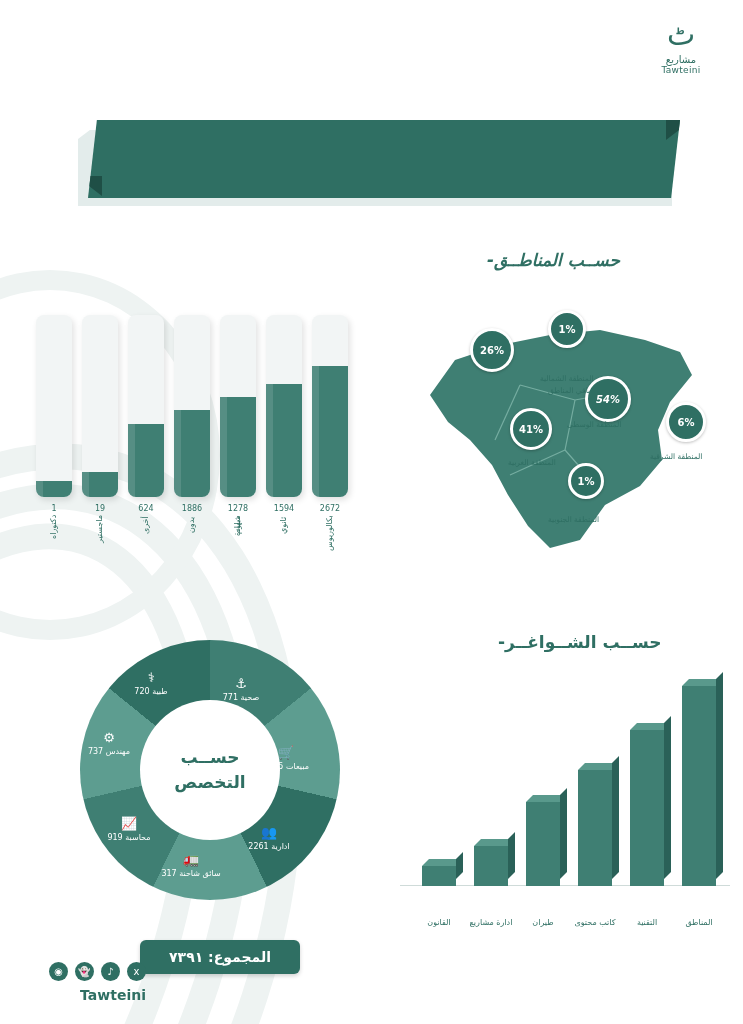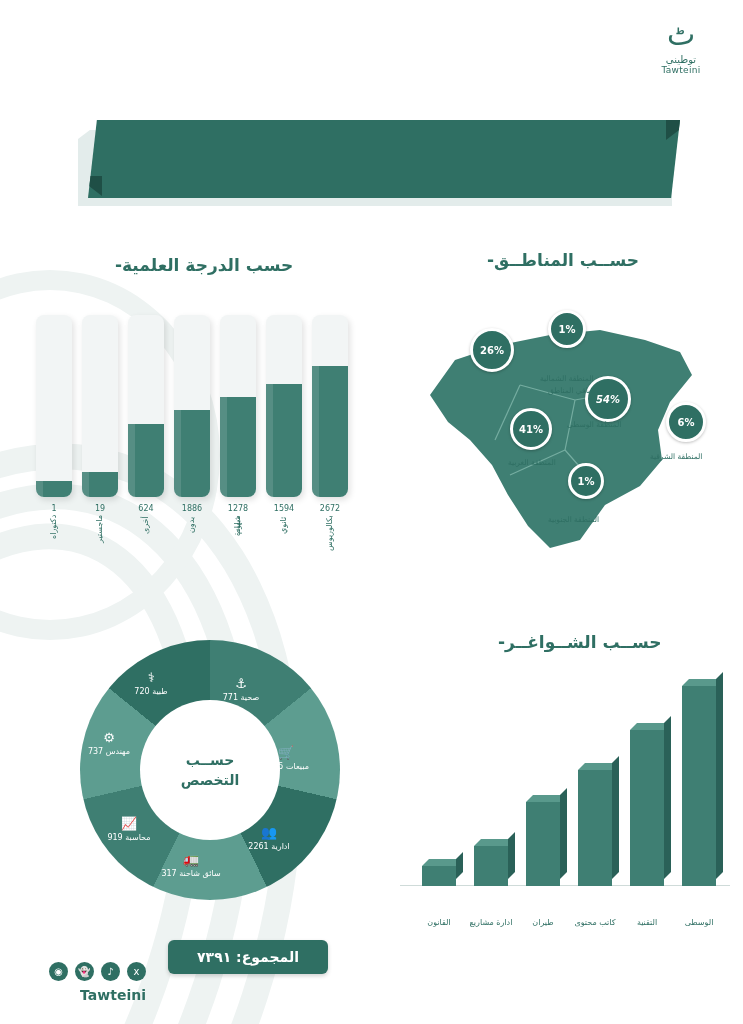--- a/index.html
+++ b/index.html
@@ -55,76 +55,75 @@
   .bubble{position:absolute;border-radius:50%;background:#2f6f63;color:#fff;display:flex;
     align-items:center;justify-content:center;font-size:10px;font-weight:bold;border:3px solid #fff;
     box-shadow:0 1px 3px rgba(0,0,0,.25);}
   .map-lab{position:absolute;font-size:7.5px;color:#2f6f63;white-space:nowrap;}
 
   
   .donut-wrap{position:absolute;left:60px;top:620px;width:300px;height:300px;}
   .donut{position:absolute;left:20px;top:20px;width:260px;height:260px;border-radius:50%;}
   .donut-hole{position:absolute;left:80px;top:80px;width:140px;height:140px;background:#fff;border-radius:50%;
      display:flex;flex-direction:column;align-items:center;justify-content:center;}
-  .donut-hole span{font-size:14px;font-weight:bold;color:#2f6f63;letter-spacing:1px;line-height:1.45;}
+  .donut-hole span{font-size:17px;font-weight:bold;color:#2f6f63;letter-spacing:1px;line-height:1.45;}
   .seg-lab{position:absolute;color:#fff;font-size:9px;text-align:center;line-height:1.25;width:62px;}
   .seg-lab .ic{font-size:13px;display:block;margin-bottom:1px;}
   .seg-lab .num{font-size:8px;display:block;}
 
   
   .vac{position:absolute;left:400px;top:650px;width:330px;height:280px;}
   .vbar{position:absolute;bottom:44px;width:34px;background:#3f7f73;}
   .vbar .top{position:absolute;left:0;top:-7px;width:34px;height:7px;background:#59998c;
       transform:skewX(-45deg);transform-origin:bottom left;}
   .vbar .side{position:absolute;right:-7px;top:-7px;width:7px;height:100%;background:#2a6158;
       transform:skewY(-45deg);transform-origin:top left;}
   .vlab{position:absolute;bottom:2px;width:54px;text-align:center;font-size:8px;color:#2f6f63;line-height:1.3;}
   .axis{position:absolute;left:0;right:0;bottom:44px;height:1px;background:#cfdbd9;}
 
   
   .total{position:absolute;left:140px;top:940px;width:160px;height:34px;background:#2f6f63;border-radius:6px;
      color:#fff;display:flex;align-items:center;justify-content:center;font-size:14px;font-weight:bold;letter-spacing:1px;
-     box-shadow:0 2px 4px rgba(0,0,0,.18);margin-left:28px;}
+     box-shadow:0 2px 4px rgba(0,0,0,.18);}
 
   
   .footer{position:absolute;left:16px;top:962px;width:130px;}
   .socials{display:flex;gap:7px;align-items:center;}
   .sico{width:19px;height:19px;border-radius:50%;background:#2f6f63;color:#fff;font-size:10px;
      display:flex;align-items:center;justify-content:center;}
   .fname{margin-top:6px;font-size:14px;font-weight:bold;color:#2f6f63;}
 </style>
 </head>
 <body>
 
 <div class="page">
 
   <div class="swoosh s1"></div>
   <div class="swoosh s2"></div>
   <div class="swoosh s3"></div>
   <div class="swoosh s4"></div>
 
   <div class="logo">
     <div class="mark">ٹ</div>
-    <div class="ar">توطيني</div>
+    <div class="ar">مشاريع</div>
     <div class="en">Tawteini</div>
   </div>
 
   <div class="ribbon-wrap">
     <div class="ribbon-shadow"></div>
     <div class="ribbon">
       <div class="tail-l"></div>
       <div class="tail-r"></div>
       <h1>
         <br>
       </h1>
     </div>
   </div>
 
-  <div class="sec-title" style="left:115px;top:255px;">حسب الدرجة العلمية-</div>
-  <div class="sec-title" style="left:487px;top:250px;">حســب المناطــق-</div>
+  <div class="sec-title" style="left:487px;top:250px;font-style:italic;">حســب المناطــق-</div>
   <div class="sec-title" style="left:498px;top:632px;">حســب الشــواغــر-</div>
 
   <div class="deg-chart">
 
     <div class="col" style="right:12px;">
         <div class="fill" style="height:72%"></div>
       </div>
     <div class="col" style="right:58px;">
         <div class="fill" style="height:62%"></div>
       </div>
@@ -254,21 +253,21 @@
       </div>
     <div class="vbar" style="right:222px;height:40px;">
         <div class="top"></div>
         <div class="side"></div>
       </div>
     <div class="vbar" style="right:274px;height:20px;">
         <div class="top"></div>
         <div class="side"></div>
       </div>
 
-    <div class="vlab" style="right:4px;">الوسطى</div>
+    <div class="vlab" style="right:4px;">المناطق</div>
     <div class="vlab" style="right:56px;">التقنية</div>
     <div class="vlab" style="right:108px;">كاتب محتوى</div>
     <div class="vlab" style="right:160px;">طيران</div>
     <div class="vlab" style="right:212px;">ادارة مشاريع</div>
     <div class="vlab" style="right:264px;">القانون</div>
   </div>
 
   <div class="total">المجموع: ٧٣٩١</div>
 
   <div class="footer">

